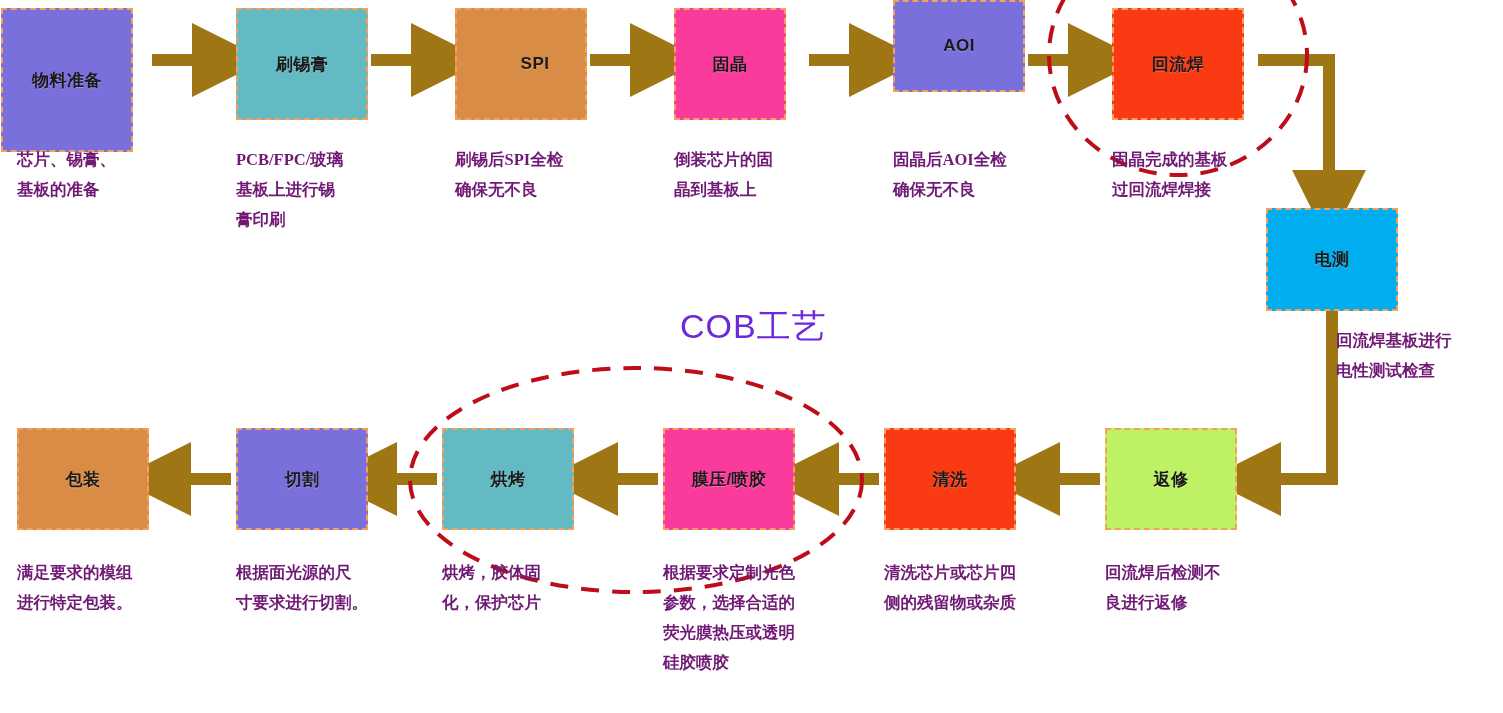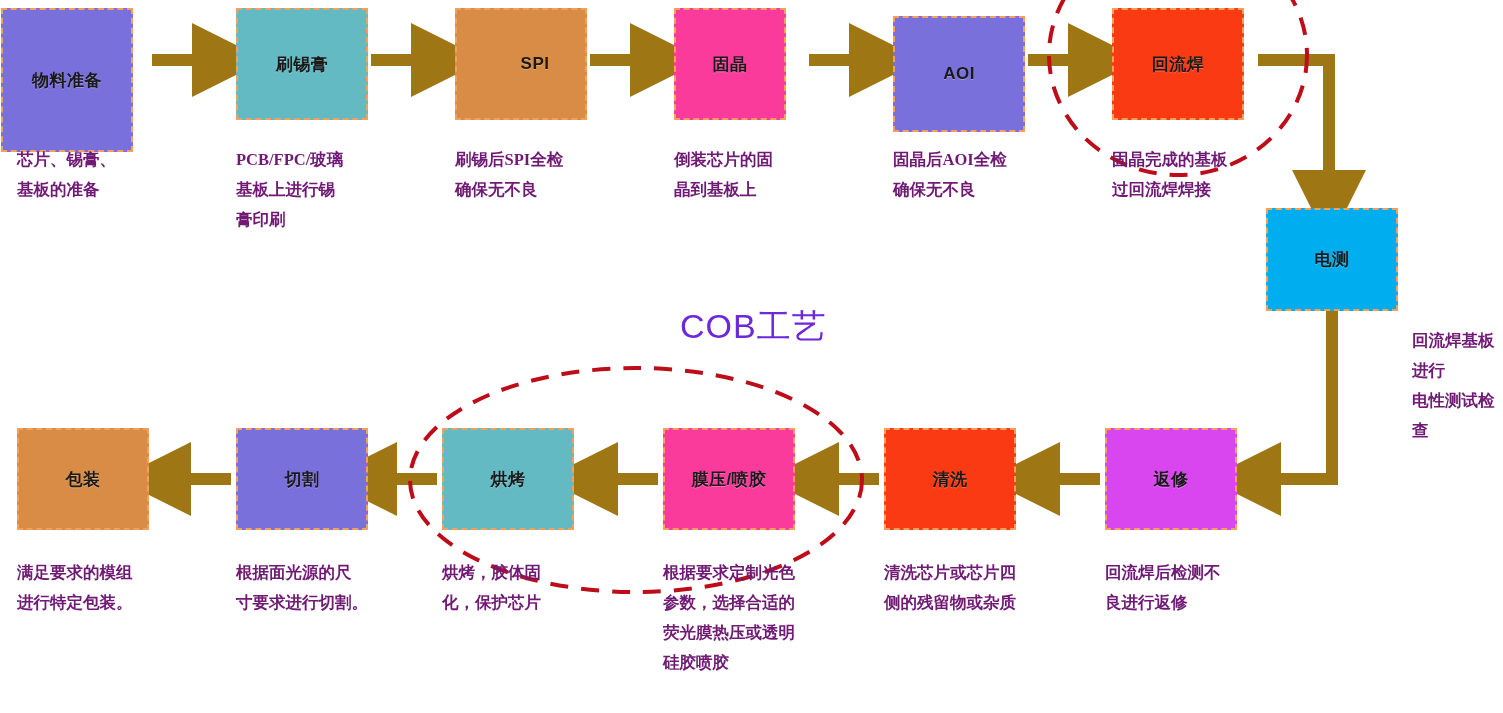--- a/index.html
+++ b/index.html
@@ -132,32 +132,32 @@
   </div>
   <div class="node" style="left:236px; top:8px; width:132px; height:112px; background:#63BAC3;">
     <span class="node-label">刷锡膏</span>
   </div>
   <div class="node" style="left:455px; top:8px; width:132px; height:112px; background:#D98C45;padding-left:28px;">
     <span class="node-label">SPI</span>
   </div>
   <div class="node" style="left:674px; top:8px; width:112px; height:112px; background:#FB3B9C;">
     <span class="node-label">固晶</span>
   </div>
-  <div class="node" style="left:893px; top:16px; width:132px; height:116px; background:#7A70DC;">
+  <div class="node" style="left:893px; top:0; width:132px; height:92px; background:#7A70DC;">
     <span class="node-label">AOI</span>
   </div>
   <div class="node" style="left:1112px; top:8px; width:132px; height:112px; background:#FA3A13;">
     <span class="node-label">回流焊</span>
   </div>
 
   <div class="node" style="left:1266px; top:208px; width:132px; height:103px; background:#00AEEF;">
     <span class="node-label">电测</span>
   </div>
 
-  <div class="node" style="left:1105px; top:428px; width:132px; height:102px; background:#d946ef;">
+  <div class="node" style="left:1105px; top:428px; width:132px; height:102px; background:#bef264;">
     <span class="node-label">返修</span>
   </div>
   <div class="node" style="left:884px; top:428px; width:132px; height:102px; background:#FA3A13;">
     <span class="node-label">清洗</span>
   </div>
   <div class="node" style="left:663px; top:428px; width:132px; height:102px; background:#FB3B9C;">
     <span class="node-label">膜压/喷胶</span>
   </div>
   <div class="node" style="left:442px; top:428px; width:132px; height:102px; background:#63BAC3;">
     <span class="node-label">烘烤</span>
@@ -175,21 +175,21 @@
 基板上进行锡
 膏印刷</div>
   <div class="caption" style="left:455px;  top:145px;">刷锡后SPI全检
 确保无不良</div>
   <div class="caption" style="left:674px;  top:145px;">倒装芯片的固
 晶到基板上</div>
   <div class="caption" style="left:893px;  top:145px;">固晶后AOI全检
 确保无不良</div>
   <div class="caption" style="left:1112px; top:145px;">固晶完成的基板
 过回流焊焊接</div>
-  <div class="caption" style="left:1412px; top:326px;">回流焊基板进行
+  <div class="caption" style="left:1336px; top:326px;">回流焊基板进行
 电性测试检查</div>
   <div class="caption" style="left:1105px; top:558px;">回流焊后检测不
 良进行返修</div>
   <div class="caption" style="left:884px;  top:558px;">清洗芯片或芯片四
 侧的残留物或杂质</div>
   <div class="caption" style="left:663px;  top:558px;">根据要求定制光色
 参数，选择合适的
 荧光膜热压或透明
 硅胶喷胶</div>
   <div class="caption" style="left:442px;  top:558px;">烘烤，胶体固

